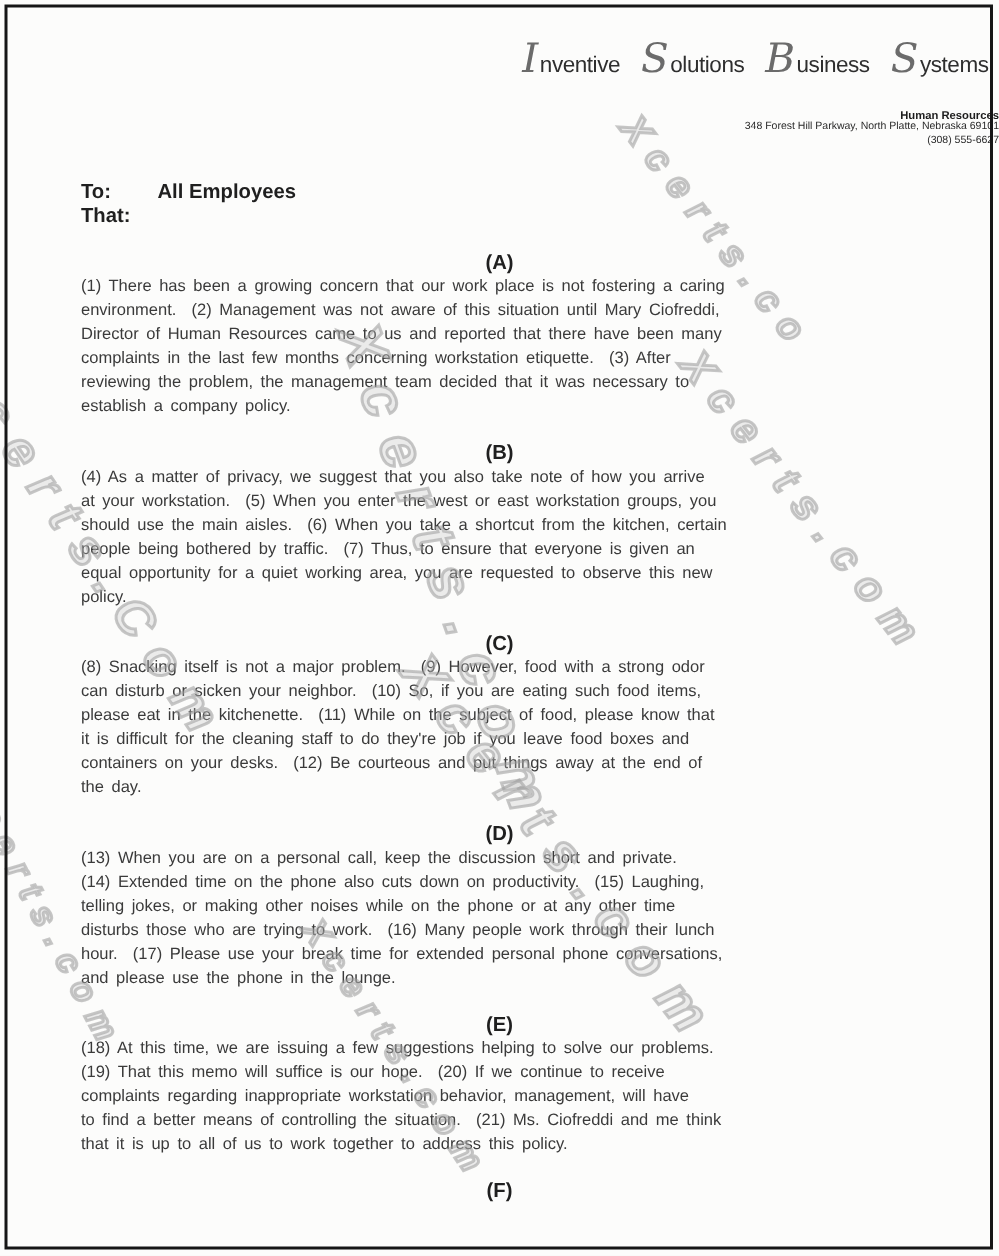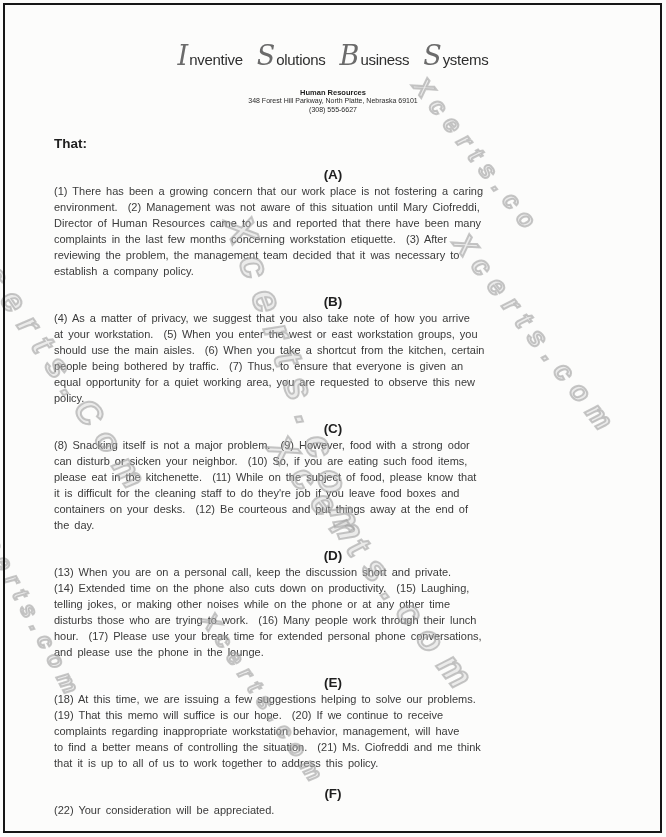--- a/index.html
+++ b/index.html
@@ -11,21 +11,21 @@
   .page{
     position:absolute;left:0;top:0;width:666px;height:837px;
     background:#fcfcfb;
   }
   .frame{
     position:absolute;left:3px;top:3px;right:4px;bottom:4px;
     border:2px solid #161616;
     pointer-events:none;
   }
   
-  .letterhead{padding-top:40px;text-align:center;}
+  .letterhead{padding-top:24px;text-align:right;}
   .logo-line{white-space:nowrap;}
   .logo-word{display:inline-block;margin:0 7px;}
   .logo-cap{
     font-family:"DejaVu Serif",serif;font-style:italic;
     font-size:27px;color:#6b6b6b;margin-right:1px;
   }
   .logo-rest{
     font-family:"Liberation Sans",sans-serif;
     font-size:15px;color:#2e2e2e;letter-spacing:-0.3px;
   }
@@ -65,20 +65,24 @@
 
   <div class="letterhead">
     <div class="logo-line" id="logo-line"><span class="logo-word"><span class="logo-cap">I</span><span class="logo-rest">nventive</span></span><span class="logo-word"><span class="logo-cap">S</span><span class="logo-rest">olutions</span></span><span class="logo-word"><span class="logo-cap">B</span><span class="logo-rest">usiness</span></span><span class="logo-word"><span class="logo-cap">S</span><span class="logo-rest">ystems</span></span></div>
     <div class="dept">Human Resources</div>
     <div class="addr">348 Forest Hill Parkway, North Platte, Nebraska  69101</div>
     <div class="phone">(308) 555-6627</div>
   </div>
 
   <div class="memo-fields">
     <div class="memo-row">
+      <span class="memo-label">To:</span>
+      <span class="memo-value">All Employees</span>
+    </div>
+    <div class="memo-row">
       <span class="memo-label">That:</span>
     </div>
   </div>
 
   <div class="sections" id="sections">
       <div class="sec-label">(A)</div>
       <div class="sec-text">(1) There has been a growing concern that our work place is not fostering a caring
 environment.  (2) Management was not aware of this situation until Mary Ciofreddi,
 Director of Human Resources came to us and reported that there have been many
 complaints in the last few months concerning workstation etiquette.  (3) After
@@ -105,21 +109,20 @@
 disturbs those who are trying to work.  (16) Many people work through their lunch
 hour.  (17) Please use your break time for extended personal phone conversations,
 and please use the phone in the lounge.</div>
       <div class="sec-label">(E)</div>
       <div class="sec-text">(18) At this time, we are issuing a few suggestions helping to solve our problems.
 (19) That this memo will suffice is our hope.  (20) If we continue to receive
 complaints regarding inappropriate workstation behavior, management, will have
 to find a better means of controlling the situation.  (21) Ms. Ciofreddi and me think
 that it is up to all of us to work together to address this policy.</div>
       <div class="sec-label">(F)</div>
-      <div class="sec-text">(22) Your consideration will be appreciated.</div>
     </div>
 
   <div class="watermark-layer" id="wm-layer">
       <div class="wm" style="left: 430px; top: 72px; font-size: 25px; transform: rotate(52deg);">Xcerts.co</div>
       <div class="wm" style="left: -12px; top: 228px; font-size: 34px; transform: rotate(56deg);">Xcerts.Com</div>
       <div class="wm" style="left: 258px; top: 210px; font-size: 40px; transform: rotate(70deg);">Xcerts.com</div>
       <div class="wm" style="left: 472px; top: 228px; font-size: 28px; transform: rotate(52deg);">Xcerts.com</div>
       <div class="wm" style="left: 292px; top: 428px; font-size: 36px; transform: rotate(52deg);">Xcerts.com</div>
       <div class="wm" style="left: -8px; top: 512px; font-size: 23px; transform: rotate(62deg);">Xcerts.com</div>
       <div class="wm" style="left: 218px; top: 608px; font-size: 23px; transform: rotate(56deg);">Xcerts.com</div>

